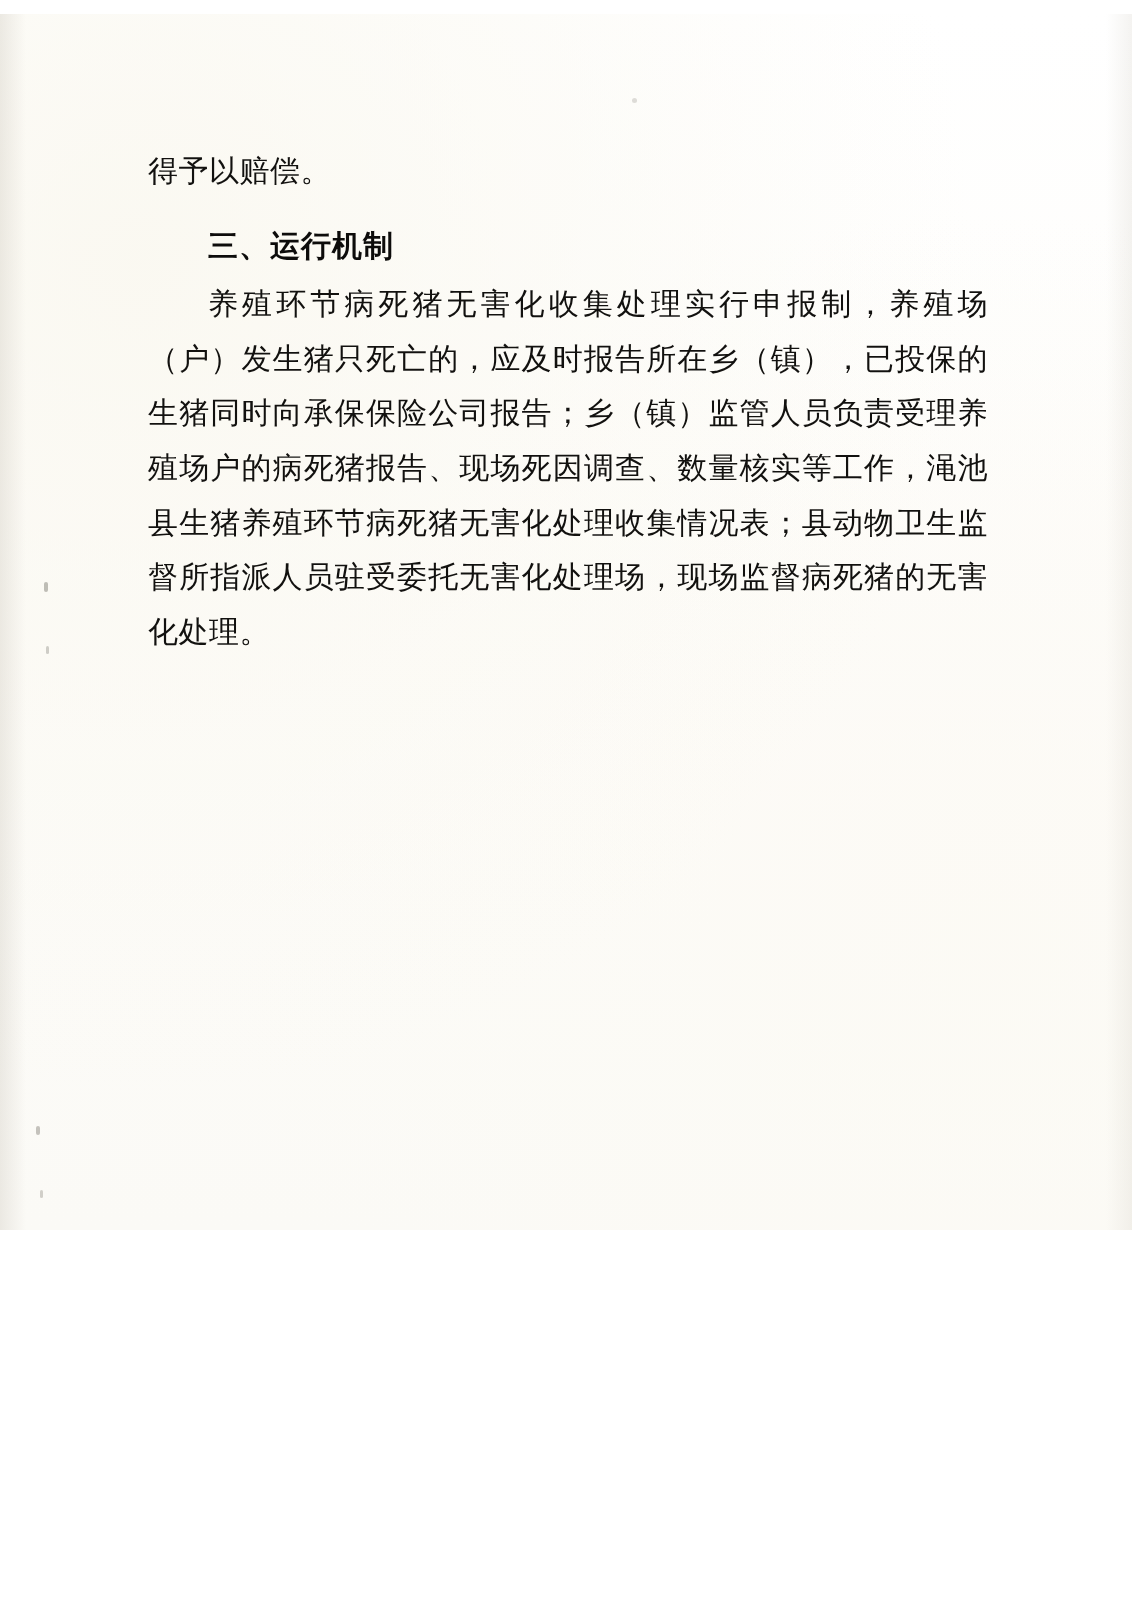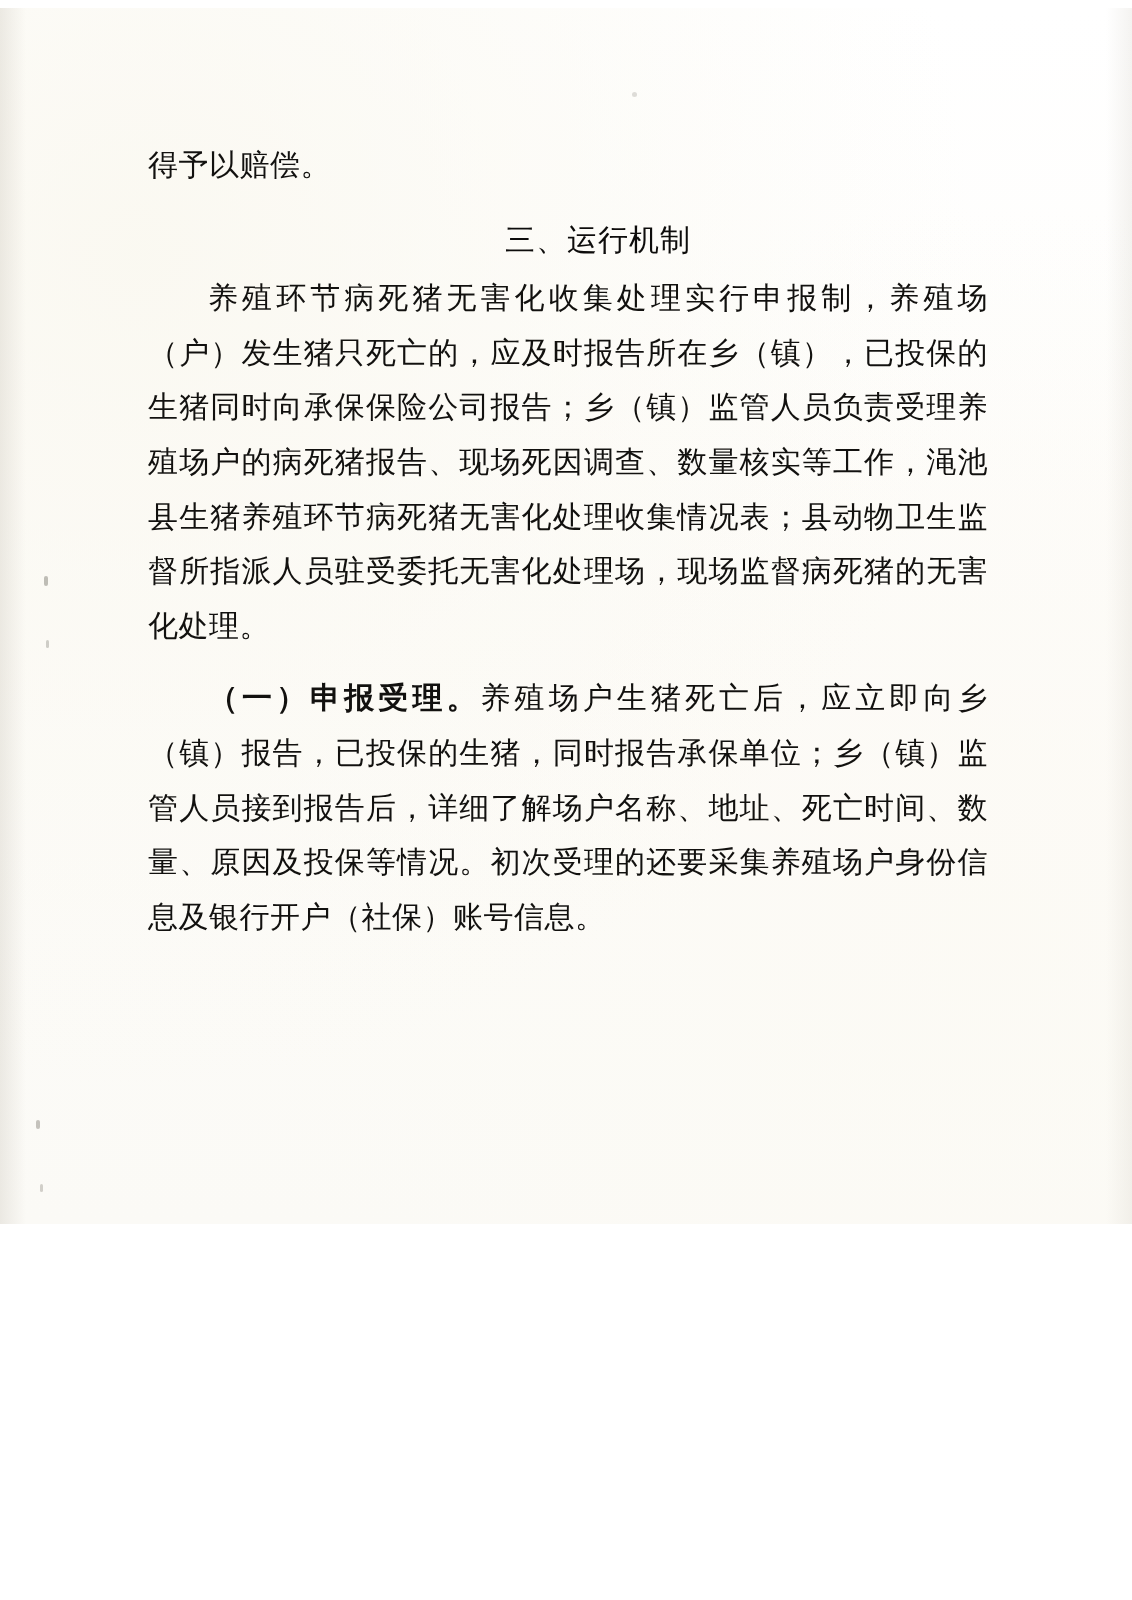--- a/index.html
+++ b/index.html
@@ -7,21 +7,21 @@
     padding: 0;
     background: #ffffff;
   }
   body {
     font-family: "Liberation Serif", "DejaVu Serif", serif;
   }
   .page {
     position: relative;
     width: 1132px;
     height: 1216px;
-    margin: 8px auto;
+    margin: 14px auto;
     background: #fdfdfb;
     overflow: hidden;
   }
   .paper-tint {
     position: absolute;
     inset: 0;
     background:
       radial-gradient(circle at 12% 20%, rgba(250,248,240,0.9) 0%, rgba(255,255,255,0) 60%),
       radial-gradient(circle at 88% 78%, rgba(252,250,244,0.8) 0%, rgba(255,255,255,0) 55%),
       linear-gradient(180deg, #ffffff 0%, #fdfcf9 50%, #fbfaf6 100%);
@@ -42,26 +42,25 @@
     margin: 0 0 2px 0;
     font-family: "Liberation Serif", "DejaVu Serif", serif;
   }
   .para.indent {
     text-indent: 60px;
   }
   .heading {
     font-size: 30px;
     line-height: 1.82;
     color: #0d0c0b;
-    font-weight: normal;
+    font-weight: bold;
     text-indent: 60px;
     letter-spacing: 1px;
     margin: 8px 0 4px 0;
     font-family: "DejaVu Sans", "Liberation Sans", sans-serif;
-    text-align: center;
   }
   .subhead {
     font-weight: bold;
   }
   .spacer-sm { height: 10px; }
   .spacer-md { height: 16px; }
   .page-number {
     position: absolute;
     left: 0;
     right: 0;
@@ -113,21 +112,20 @@
 
     <div class="spacer-sm"></div>
 
     <p class="heading">三、运行机制</p>
 
     <p class="para indent">养殖环节病死猪无害化收集处理实行申报制，养殖场（户）发生猪只死亡的，应及时报告所在乡（镇），已投保的生猪同时向承保保险公司报告；乡（镇）监管人员负责受理养殖场户的病死猪报告、现场死因调查、数量核实等工作，渑池县生猪养殖环节病死猪无害化处理收集情况表；县动物卫生监督所指派人员驻受委托无害化处理场，现场监督病死猪的无害化处理。</p>
 
     <div class="spacer-md"></div>
 
 
-    <p class="para indent"><span class="subhead">（一）申报受理。</span><span>养殖场户生猪死亡后，应立即向乡（镇）报告，已投保的生猪，同时报告承保单位；乡（镇）监管人员接到报告后，详细了解场户名称、地址、死亡时间、数量、原因及投保等情况。初次受理的还要采集养殖场户身份信息及银行开户（社保）账号信息。</span></p>
 
     <div class="spacer-sm"></div>
 
 
   </div>
 
   <div class="page-number">4</div>
 </div>
 
 </body></html>

